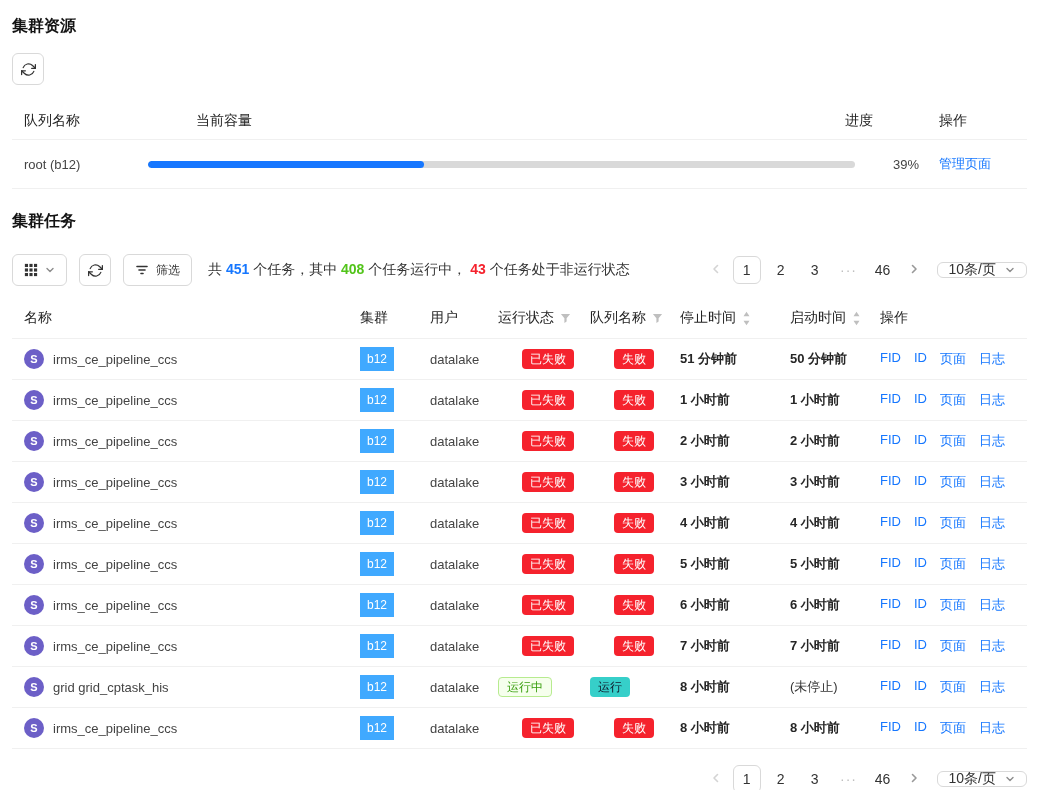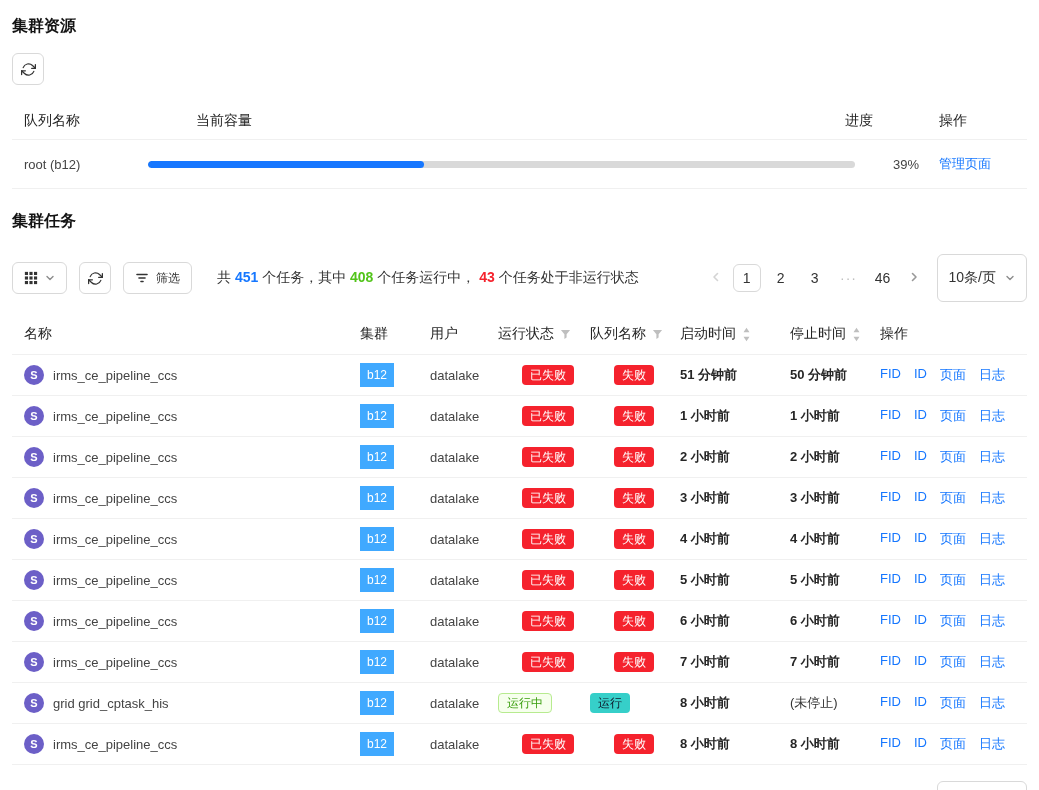--- a/index.html
+++ b/index.html
@@ -33,39 +33,39 @@
   .res-head { border-bottom: 1px solid #f0f0f0; gap: 48px; }
   .res-head .cell { padding: 9px 0 9px 12px; font-weight: 500; color: #1f1f1f; }
   .res-row { border-bottom: 1px solid #f0f0f0; }
   .res-row .cell { padding: 15px 0 15px 12px; font-size: 13px; color: #444; }
   .progress-track { height: 7px; background: #d9d9d9; border-radius: 4px; margin-right: 26px; overflow: hidden; }
   .progress-fill { height: 100%; background: #1677ff; border-radius: 4px; width: 0; }
   .link { color: #1677ff; text-decoration: none; cursor: pointer; font-size: 13px; }
 
   
   .toolbar { display: flex; align-items: center; gap: 12px; margin: 22px 0 12px; }
-  .summary { white-space: nowrap; color: #333; margin-left: 13px; }
+  .summary { white-space: nowrap; color: #333; margin-left: 4px; }
   .num { font-weight: 700; }
   .num-blue { color: #1677ff; } .num-green { color: #52c41a; } .num-red { color: #f5222d; }
   .spacer { flex: 1; }
 
   
   .pagination { display: flex; align-items: center; gap: 6px; }
   .pages { display: flex; align-items: center; gap: 6px; }
   .page-item {
     min-width: 28px; height: 28px; line-height: 28px; text-align: center;
     border-radius: 6px; color: #333; cursor: pointer; padding: 0 3px;
   }
   .page-item.active { border: 1px solid #d9d9d9; line-height: 26px; }
   .page-item.ellipsis { color: #bfbfbf; cursor: default; letter-spacing: 1px; }
   .page-arrow { width: 22px; height: 28px; display: inline-flex; align-items: center; justify-content: center; color: #999; cursor: pointer; }
   .page-arrow.disabled { color: #d4d4d4; cursor: default; }
   .select {
     display: inline-flex; align-items: center; gap: 9px;
-    height: 48px; padding: 0 11px;
+    height: 16px; padding: 0 11px;
     border: 1px solid #d9d9d9; border-radius: 6px; cursor: pointer;
     color: #333; background: #fff;
   }
 
   
   .task-head, .task-row {
     display: grid;
     grid-template-columns: 336px 70px 68px 92px 90px 110px 90px 1fr;
     align-items: center;
   }
@@ -241,30 +241,30 @@
         </div>
         <div class="cell">
           <span>队列名称</span>
           <span class="hicon">
               <svg width="11" height="11" viewBox="0 0 12 12" fill="currentColor">
                 <path d="M1 1h10L7.2 5.6v3.6L4.8 10.8V5.6z"></path>
               </svg>
             </span>
         </div>
         <div class="cell">
-          <span>启动时间</span>
+          <span>停止时间</span>
           <span class="hicon">
               <svg width="9" height="15" viewBox="0 0 10 18" fill="currentColor">
                 <path d="M5 1 8.6 6.4H1.4z"></path>
                 <path d="M5 17 1.4 11.6h7.2z"></path>
               </svg>
             </span>
         </div>
         <div class="cell">
-          <span>停止时间</span>
+          <span>启动时间</span>
           <span class="hicon">
               <svg width="9" height="15" viewBox="0 0 10 18" fill="currentColor">
                 <path d="M5 1 8.6 6.4H1.4z"></path>
                 <path d="M5 17 1.4 11.6h7.2z"></path>
               </svg>
             </span>
         </div>
         <div class="cell">
             <span>操作</span>
           </div>

